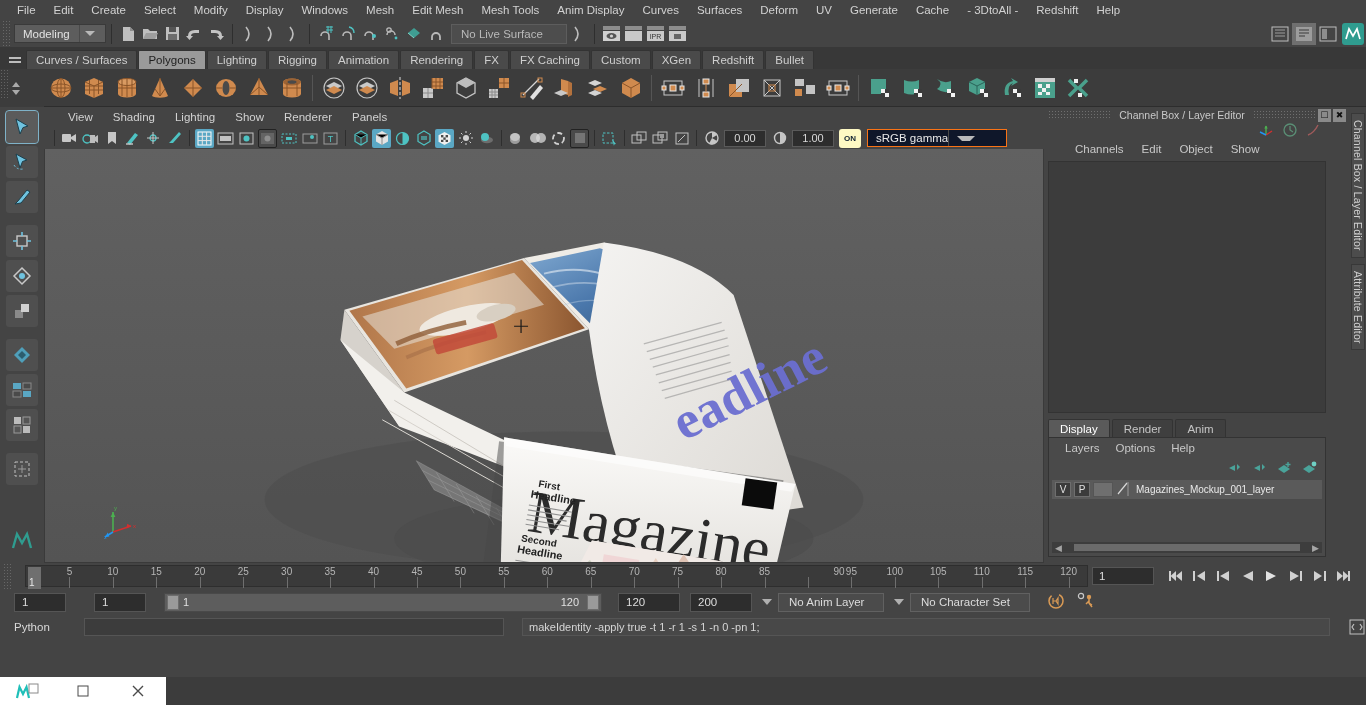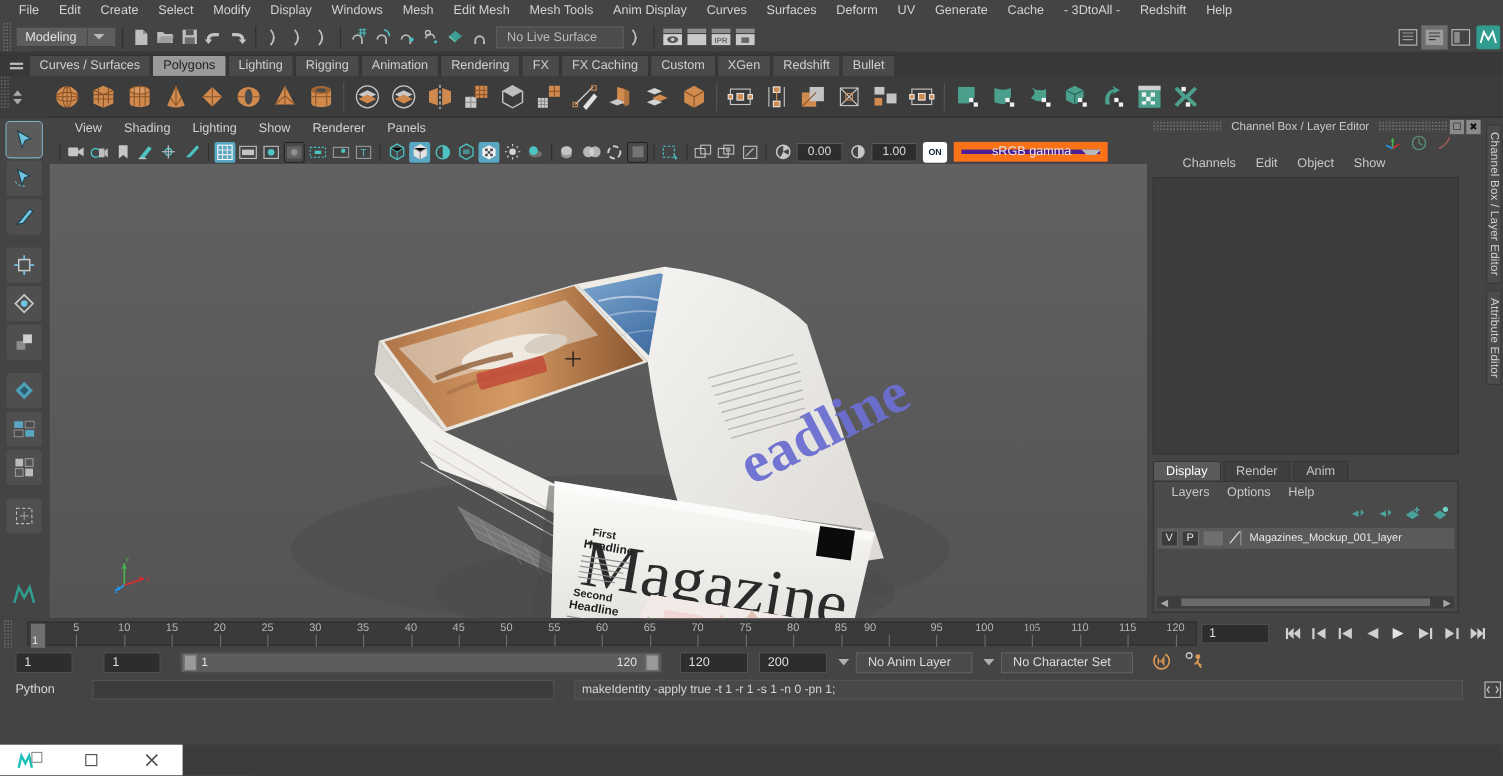--- a/index.html
+++ b/index.html
@@ -66,22 +66,22 @@
   #vpwrap{ flex:1; display:flex; flex-direction:column; background:#444; }
   #vpmenu{ height:20px; display:flex; align-items:center; padding-left:14px; }
   #vpmenu .mi{ padding:2px 10px; font-size:11.5px; color:#d2d2d2;}
   #vptool{ height:22px; display:flex; align-items:center; padding-left:8px; }
   .vbtn{ width:19px; height:19px; display:flex; align-items:center; justify-content:center;
          margin:0 1px; border-radius:2px;}
   .vbtn.on{ background:#5aa7c4; }
   .vbtn.frame{ border:1px solid #222; background:#4a4a4a; }
   .numf{ background:#2d2d2d; border:1px solid #5a5a5a; width:42px; height:17px; color:#d8d8d8;
          font-size:11px; display:flex; align-items:center; justify-content:center;}
-  .gammasel{ background:#4c1d95; border:7px solid #f97316; height:18px; width:140px;
-             display:flex;align-items:center;justify-content:flex-end; }
+  .gammasel{ background:#0f172a; border:1px solid #f97316; height:18px; width:140px;
+             display:flex;align-items:center;justify-content:flex-start; }
   .gammasel span{ padding-left:8px; font-size:11.5px; color:#e8e8e8;}
 
   #viewport{ flex:1; position:relative; overflow:hidden;
              background:#5a5a5a; border:1px solid #3a3a3a; border-top:none; }
   #persp{ position:absolute; left:0; right:0; bottom:4px; text-align:center;
           font-size:11px; font-weight:bold; color:#eaeaea; letter-spacing:.2px;}
   #axis{ position:absolute; left:58px; bottom:22px; width:40px; height:40px; }
 
   
   #right{ width:322px; background:#444; display:flex; }
@@ -910,21 +910,21 @@
             </svg>
         </div>
         <div class="numf" style="margin-left:2px;">0.00</div>
         <div class="vbtn" style="margin-left:4px;">
           <svg width="14" height="14" viewBox="0 0 14 14">
               <circle cx="7" cy="7" r="5.5" fill="none" stroke="#c6c6c6" stroke-width="1.4"></circle>
               <path d="M7 1.5a5.5 5.5 0 0 1 0 11z" fill="#c6c6c6"></path>
             </svg>
         </div>
         <div class="numf" style="margin-left:2px;">1.00</div>
-        <div class="vbtn" style="margin-left:5px;width:22px;height:19px;background:#ffffff;border-radius:3px;">
+        <div class="vbtn" style="margin-left:5px;width:22px;height:19px;background:#fef9c3;border-radius:3px;">
           <span style="font-size:8px;color:#123;font-weight:bold;">ON</span>
         </div>
         <div class="gammasel" style="margin-left:5px;">
           <span>sRGB gamma</span>
           <span style="width:26px;display:flex;align-items:center;justify-content:center;border-left:1px solid #4a4a4a;height:100%;">
               <span class="tri-d"></span>
             </span>
         </div>
       </div>
 
@@ -1257,27 +1257,27 @@
         <div class="tlab" style="left: 564.754px;">65</div>
         <div class="tick" style="left: 608.197px;"></div>
         <div class="tlab" style="left: 608.197px;">70</div>
         <div class="tick" style="left: 651.639px;"></div>
         <div class="tlab" style="left: 651.639px;">75</div>
         <div class="tick" style="left: 695.082px;"></div>
         <div class="tlab" style="left: 695.082px;">80</div>
         <div class="tick" style="left: 738.525px;"></div>
         <div class="tlab" style="left: 738.525px;">85</div>
         <div class="tick" style="left: 781.967px;"></div>
-        <div class="tlab" style="left: 765px;">90</div>
+        <div class="tlab" style="left: 813px;">90</div>
         <div class="tick" style="left: 825.41px;"></div>
         <div class="tlab" style="left: 825.41px;">95</div>
         <div class="tick" style="left: 868.852px;"></div>
         <div class="tlab" style="left: 868.852px;">100</div>
         <div class="tick" style="left: 912.295px;"></div>
-        <div class="tlab" style="left: 912.295px; font-family: Liberation Serif, serif;">105</div>
+        <div class="tlab" style="left: 912.295px;">105</div>
         <div class="tick" style="left: 955.738px;"></div>
         <div class="tlab" style="left: 955.738px;">110</div>
         <div class="tick" style="left: 999.18px;"></div>
         <div class="tlab" style="left: 999.18px;">115</div>
         <div class="tick" style="left: 1042.62px;"></div>
         <div class="tlab" style="left: 1042.62px;">120</div>
       </div>
     <div id="tsright">
       <div class="ffield">1</div>
       <div style="width:6px"></div>

